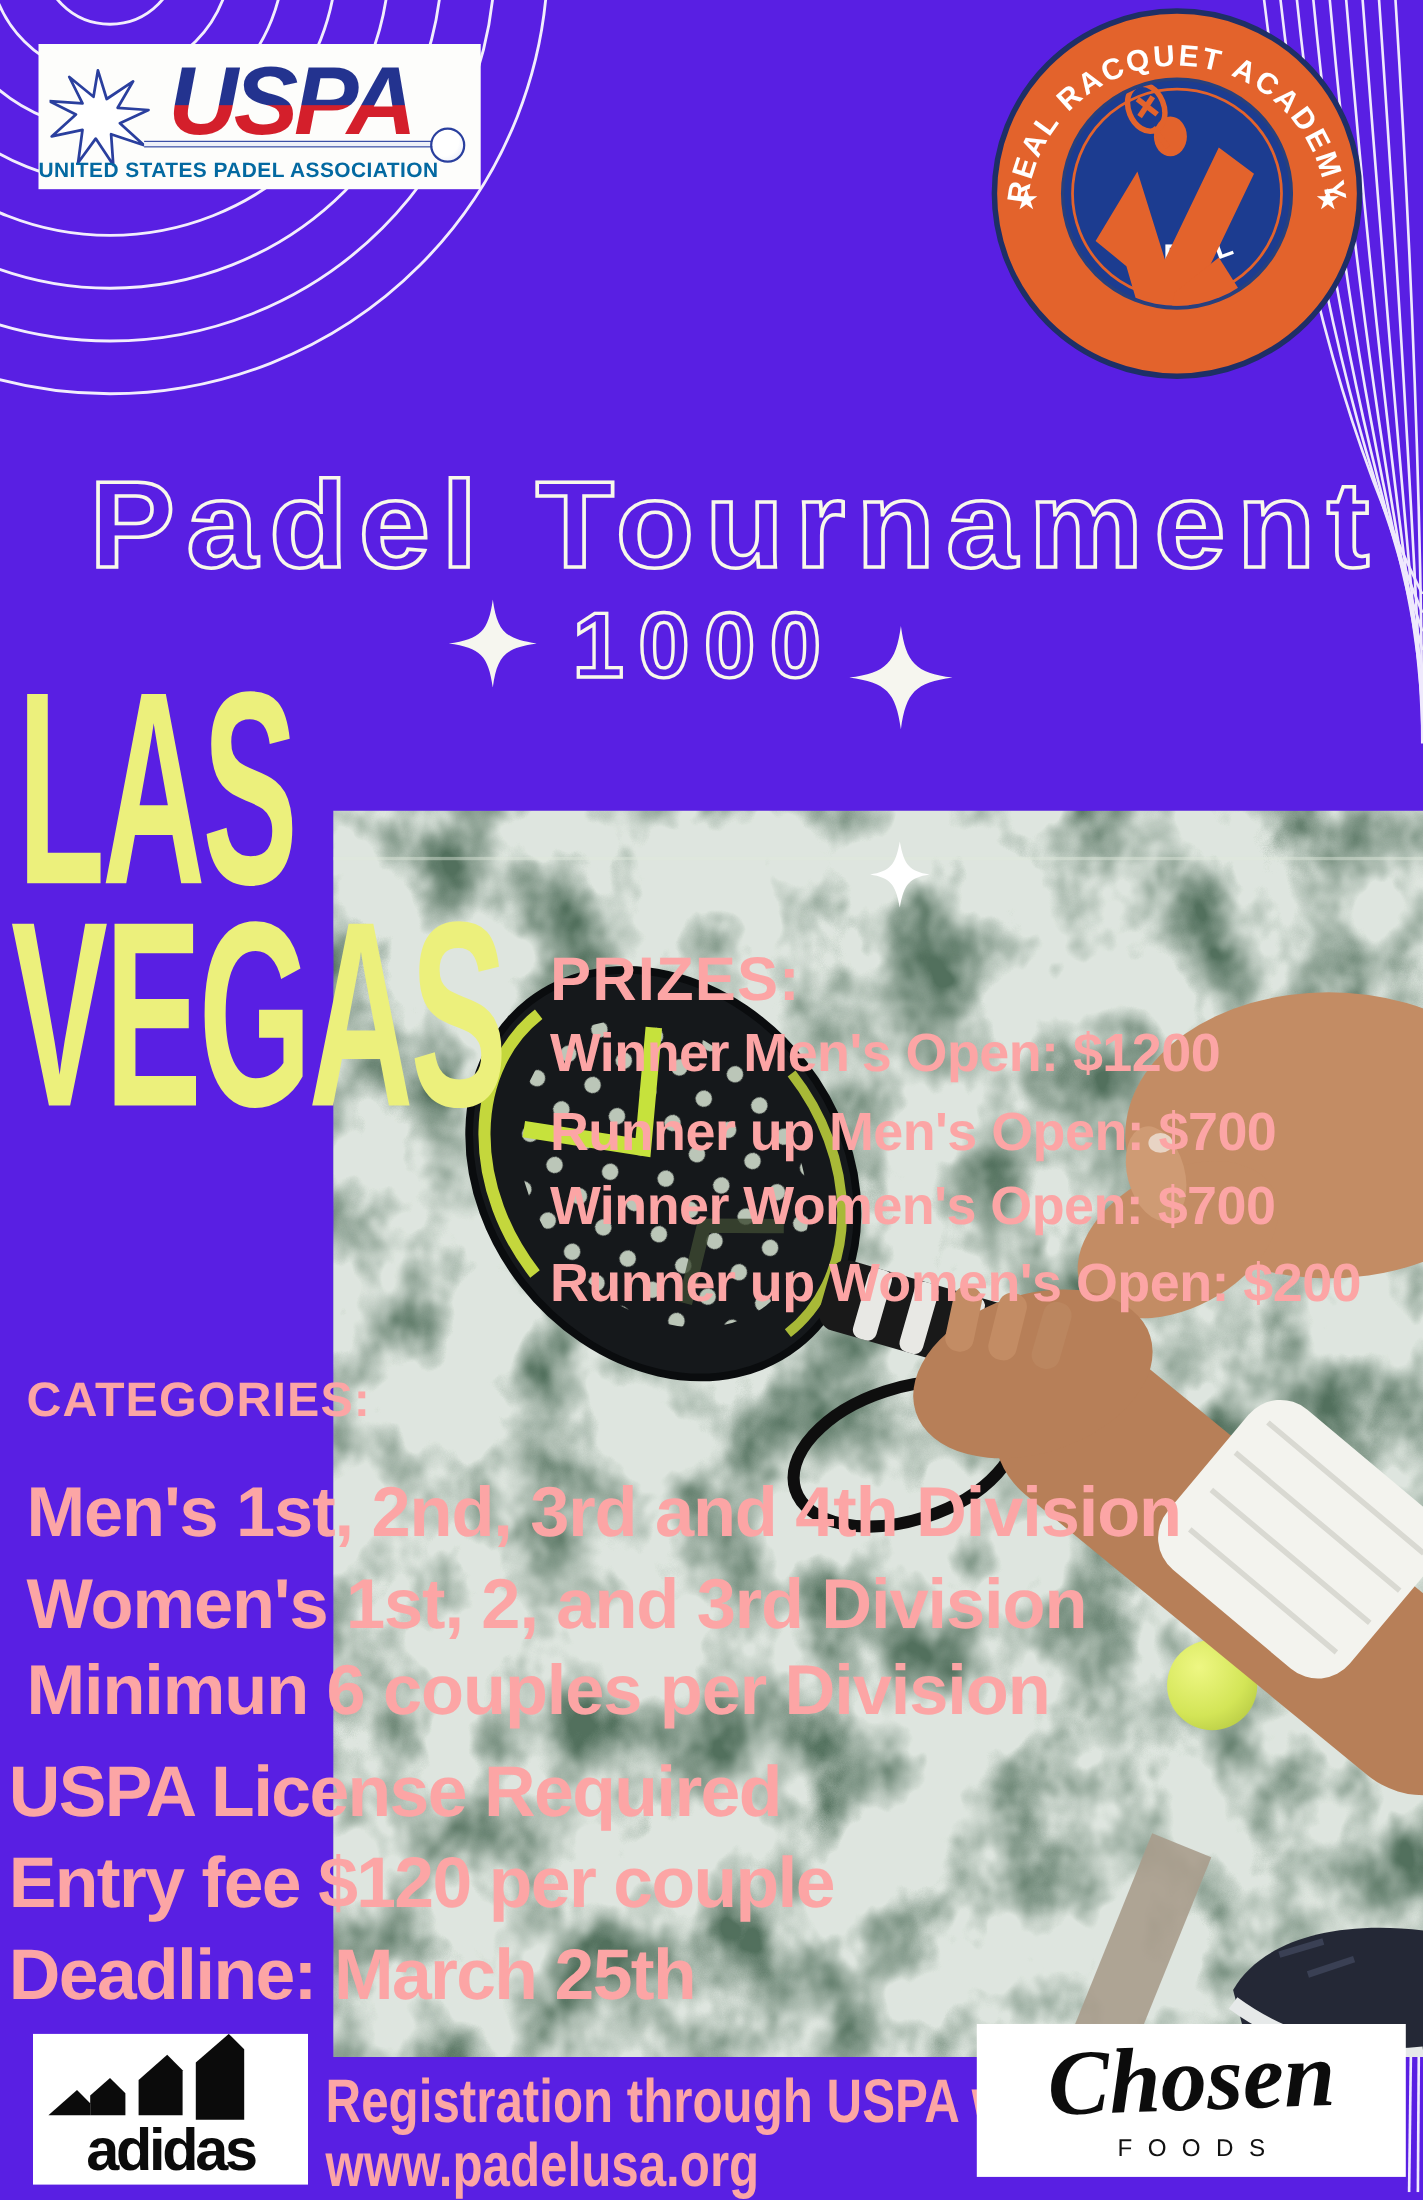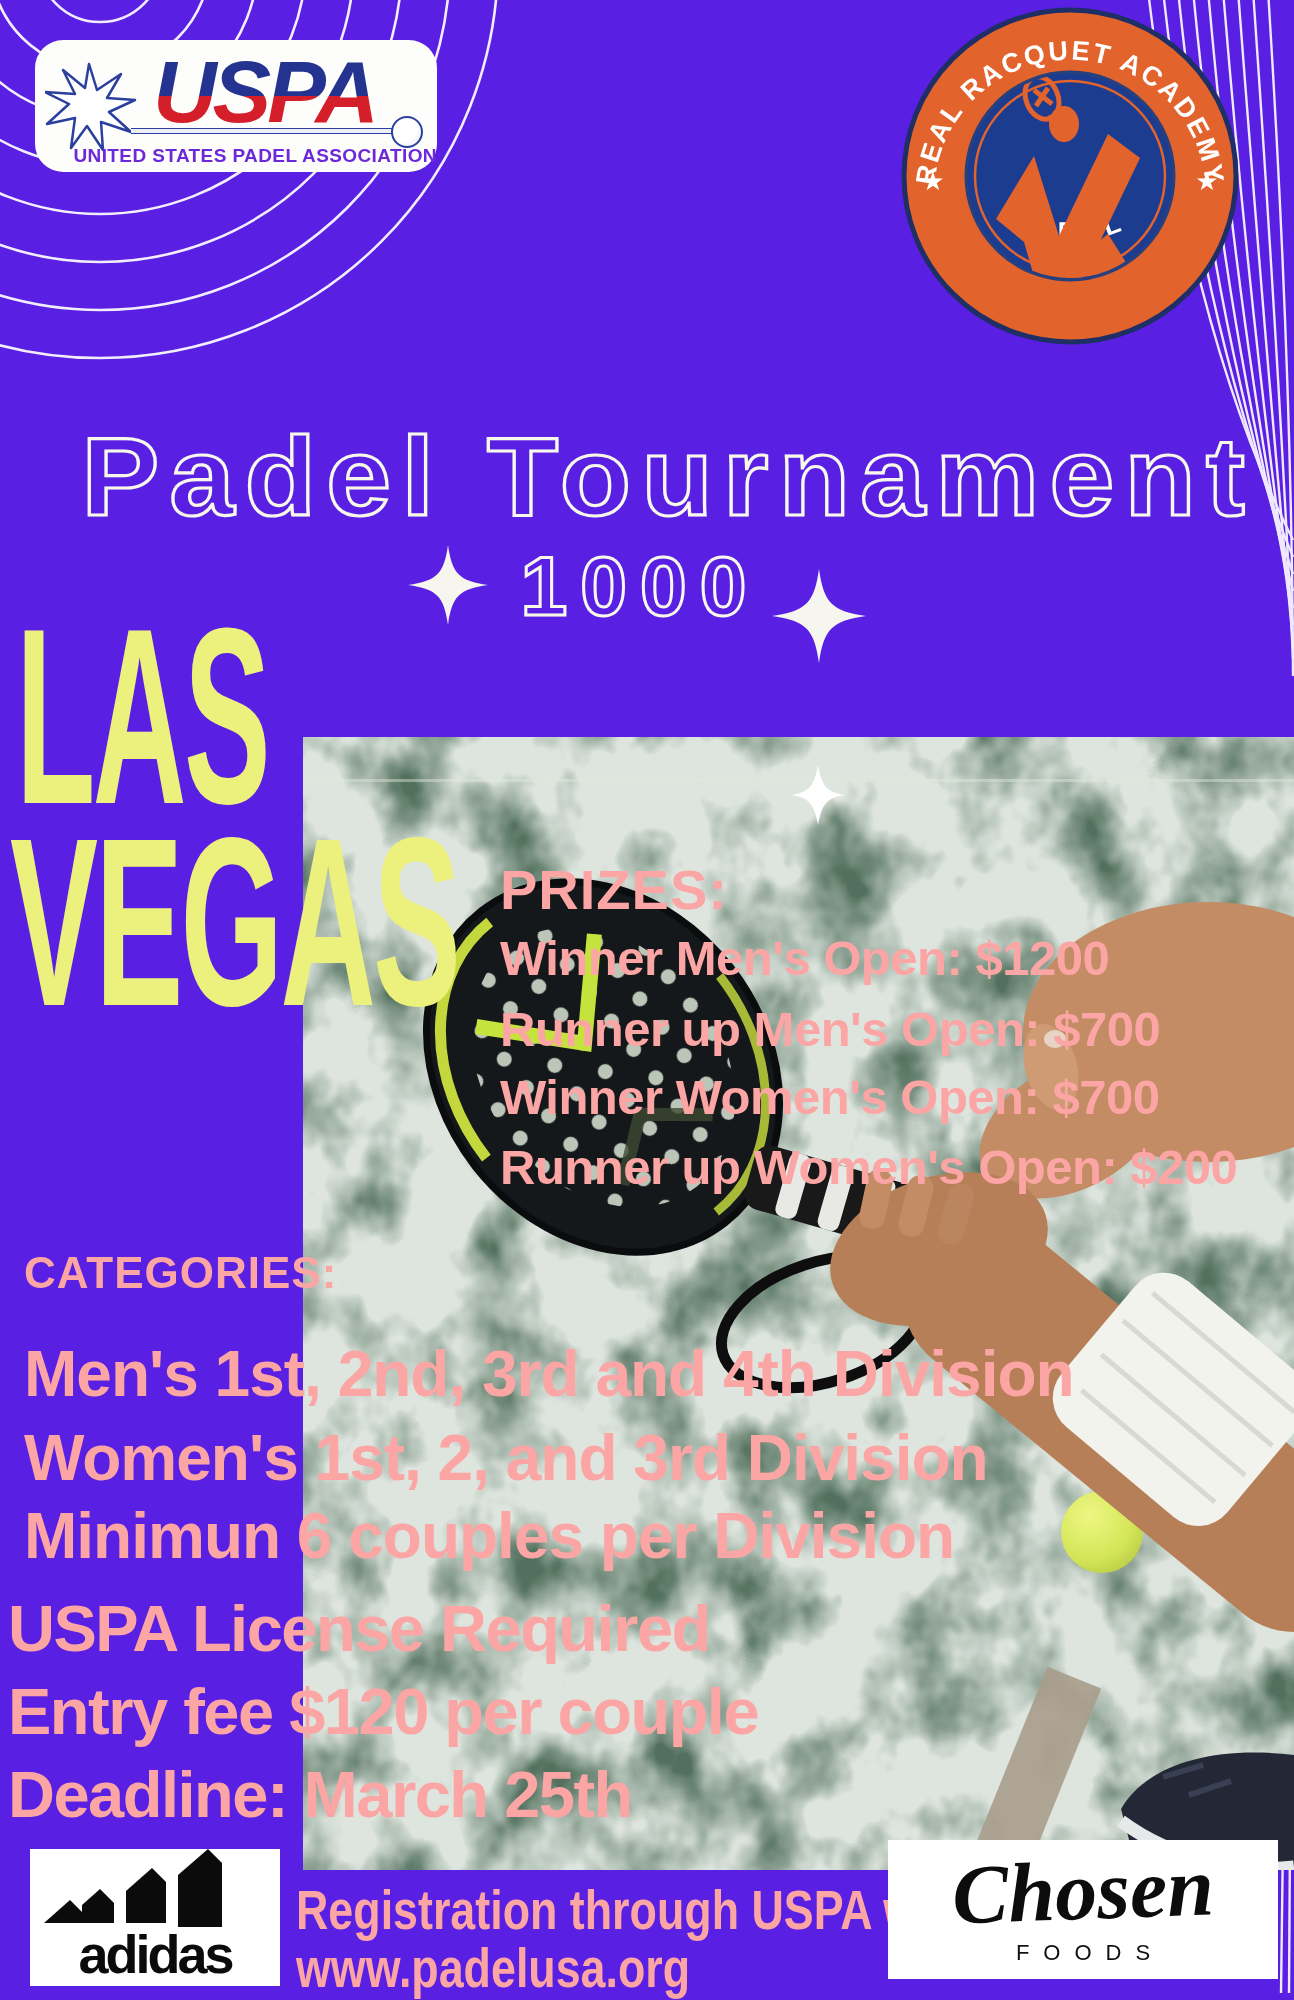--- a/index.html
+++ b/index.html
@@ -8,39 +8,38 @@
     background:#591fe3;
     font-family:"Liberation Sans", sans-serif;
   }
   .abs{position:absolute;}
   
   .decor{position:absolute; pointer-events:none;}
   
   .uspa-box{
     position:absolute; left:35px; top:40px; width:402px; height:132px;
     background:#fdfdfb;
-    border-radius:28px;
   }
   .uspa-brand{
     position:absolute; left:64px; top:6px; width:330px; text-align:center;
     font-size:88px; font-weight:800; font-style:italic; letter-spacing:-4px; line-height:1.05;
     background:linear-gradient(180deg,#23338f 0 54%,#d41f2b 54%);
     -webkit-background-clip:text; background-clip:text; color:transparent;
   }
   .uspa-line{
     position:absolute; left:96px; top:88px; width:268px; height:4px;
     background:#eef0f8; border-top:1.5px solid #2a3f9e; border-bottom:1.5px solid #2a3f9e; z-index:3;
   }
   .uspa-ball{
     position:absolute; left:356px; top:76px; width:28px; height:28px; border-radius:50%;
     background:radial-gradient(circle at 35% 35%, #ffffff 55%, #dfe4f5); border:2px solid #2a3f9e; z-index:3;
   }
   .uspa-tagline{
-    position:absolute; left:0; bottom:5px; width:100%; text-align:right;
-    color:#6d28d9; font-weight:700; font-size:19px; letter-spacing:0.4px;
+    position:absolute; left:0; bottom:5px; width:100%; text-align:left;
+    color:#0369a1; font-weight:700; font-size:19px; letter-spacing:0.4px;
   }
   
   .outline-text{
     color:transparent; -webkit-text-stroke:3.2px #f8f8ea;
     font-weight:800; white-space:nowrap;
   }
   .title{
     left:0; top:412px; width:100%; text-align:center;
     font-size:112px; letter-spacing:10px;padding-left:21px;
   }

